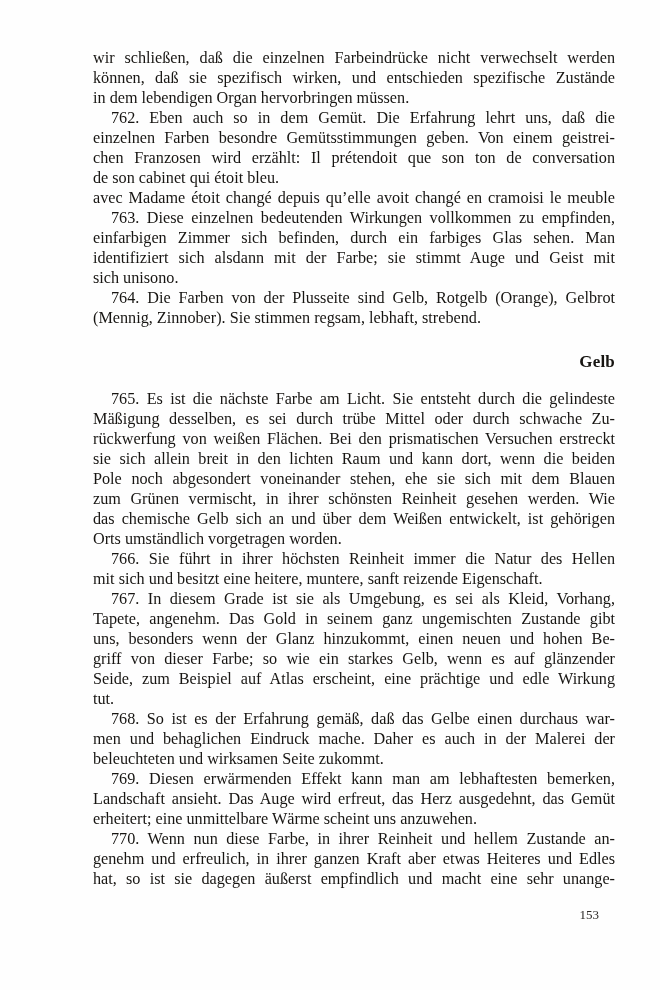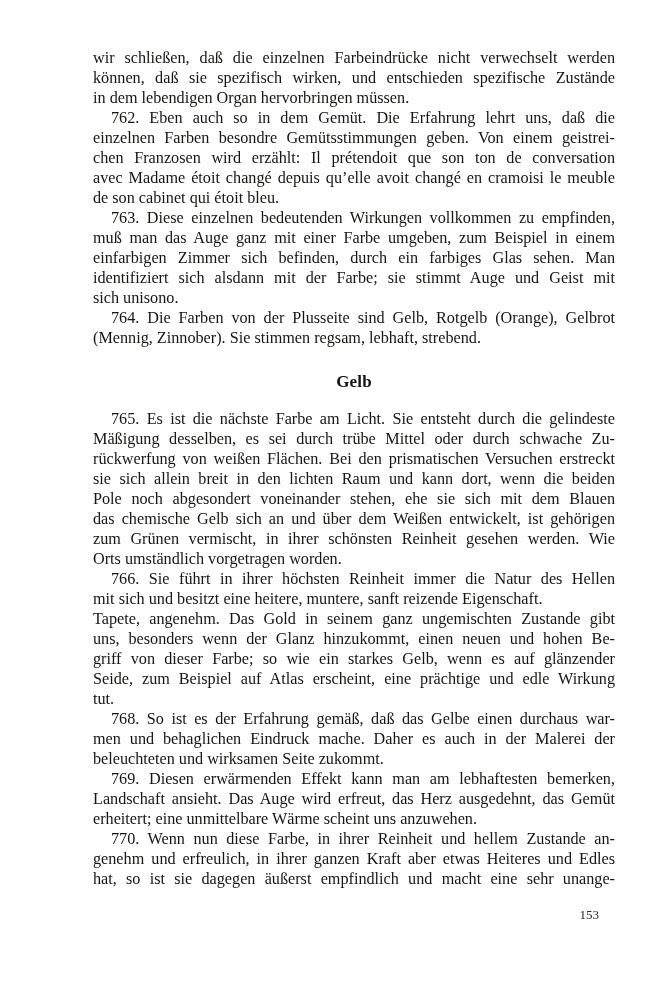--- a/index.html
+++ b/index.html
@@ -31,21 +31,21 @@
   .ln.end {
     text-align: center;
     text-align-last: left;
     word-spacing: normal;
   }
   .ln.ind { text-indent: 18px; }
   .heading {
     font-size: 17px;
     font-weight: bold;
     line-height: 20px;
-    text-align: center;
+    text-align: right;
     margin: 24px 0 17px 0;
     letter-spacing: 0.2px;
   }
   .pagenum {
     margin-top: 18px;
     padding-right: 16px;
     text-align: right;
     font-size: 13px;
     line-height: 16px;
     color: #2a2825;
@@ -59,56 +59,56 @@
   <div class="para">
     <div class="ln">wir schließen, daß die einzelnen Farbeindrücke nicht verwechselt werden</div>
     <div class="ln">können, daß sie spezifisch wirken, und entschieden spezifische Zustände</div>
     <div class="ln end">in dem lebendigen Organ hervorbringen müssen.</div>
   </div>
 
   <div class="para">
     <div class="ln ind">762. Eben auch so in dem Gemüt. Die Erfahrung lehrt uns, daß die</div>
     <div class="ln">einzelnen Farben besondre Gemütsstimmungen geben. Von einem geistrei-</div>
     <div class="ln">chen Franzosen wird erzählt: Il prétendoit que son ton de conversation</div>
+    <div class="ln end">de son cabinet qui étoit bleu.</div>
     <div class="ln">avec Madame étoit changé depuis qu’elle avoit changé en cramoisi le meuble</div>
-    <div class="ln end">de son cabinet qui étoit bleu.</div>
   </div>
 
   <div class="para">
     <div class="ln ind">763. Diese einzelnen bedeutenden Wirkungen vollkommen zu empfinden,</div>
-    <div class="ln">muß man das Auge ganz mit einer Farbe umgeben, zum Beispiel in einem</div>
     <div class="ln">einfarbigen Zimmer sich befinden, durch ein farbiges Glas sehen. Man</div>
     <div class="ln">identifiziert sich alsdann mit der Farbe; sie stimmt Auge und Geist mit</div>
     <div class="ln end">sich unisono.</div>
   </div>
 
   <div class="para">
     <div class="ln ind">764. Die Farben von der Plusseite sind Gelb, Rotgelb (Orange), Gelbrot</div>
     <div class="ln end">(Mennig, Zinnober). Sie stimmen regsam, lebhaft, strebend.</div>
   </div>
 
   <div class="heading">Gelb</div>
 
   <div class="para">
     <div class="ln ind">765. Es ist die nächste Farbe am Licht. Sie entsteht durch die gelindeste</div>
     <div class="ln">Mäßigung desselben, es sei durch trübe Mittel oder durch schwache Zu-</div>
     <div class="ln">rückwerfung von weißen Flächen. Bei den prismatischen Versuchen erstreckt</div>
     <div class="ln">sie sich allein breit in den lichten Raum und kann dort, wenn die beiden</div>
     <div class="ln">Pole noch abgesondert voneinander stehen, ehe sie sich mit dem Blauen</div>
+    <div class="ln">zum Grünen vermischt, in ihrer schönsten Reinheit gesehen werden. Wie</div>
     <div class="ln">das chemische Gelb sich an und über dem Weißen entwickelt, ist gehörigen</div>
-    <div class="ln">zum Grünen vermischt, in ihrer schönsten Reinheit gesehen werden. Wie</div>
     <div class="ln end">Orts umständlich vorgetragen worden.</div>
   </div>
 
   <div class="para">
     <div class="ln ind">766. Sie führt in ihrer höchsten Reinheit immer die Natur des Hellen</div>
     <div class="ln end">mit sich und besitzt eine heitere, muntere, sanft reizende Eigenschaft.</div>
   </div>
 
   <div class="para">
+    <div class="ln ind">767. In diesem Grade ist sie als Umgebung, es sei als Kleid, Vorhang,</div>
     <div class="ln">Tapete, angenehm. Das Gold in seinem ganz ungemischten Zustande gibt</div>
     <div class="ln">uns, besonders wenn der Glanz hinzukommt, einen neuen und hohen Be-</div>
     <div class="ln">griff von dieser Farbe; so wie ein starkes Gelb, wenn es auf glänzender</div>
     <div class="ln">Seide, zum Beispiel auf Atlas erscheint, eine prächtige und edle Wirkung</div>
     <div class="ln end">tut.</div>
   </div>
 
   <div class="para">
     <div class="ln ind">768. So ist es der Erfahrung gemäß, daß das Gelbe einen durchaus war-</div>
     <div class="ln">men und behaglichen Eindruck mache. Daher es auch in der Malerei der</div>

